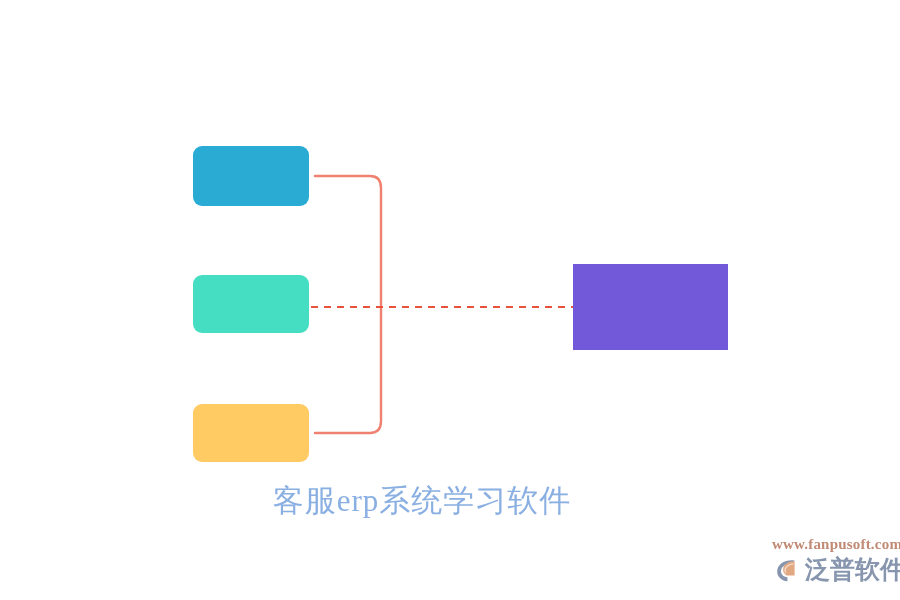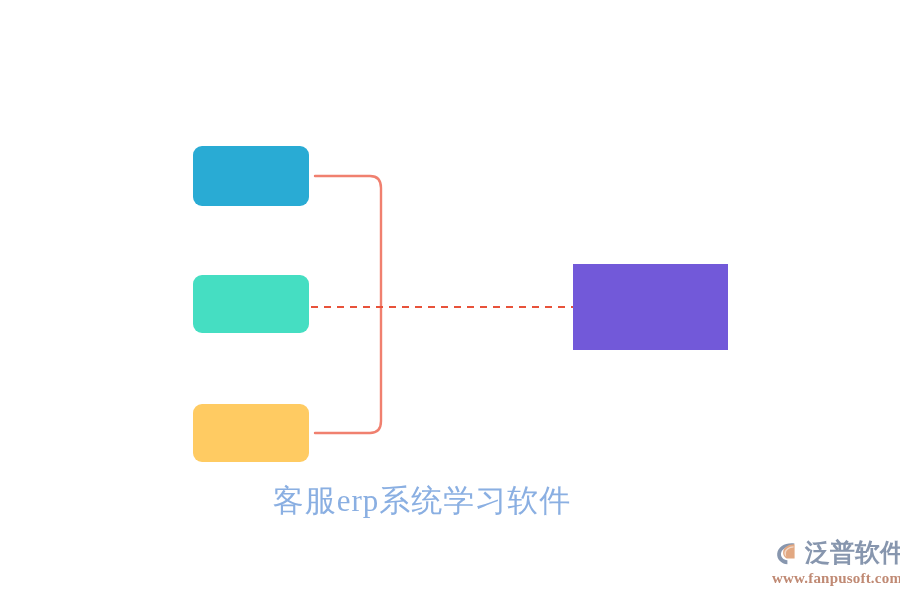--- a/index.html
+++ b/index.html
@@ -141,27 +141,27 @@
 
   <div class="node" id="node-green"></div>
 
   <div class="node" id="node-yellow"></div>
 
   <div class="node" id="node-purple"></div>
 
   <div id="caption">客服erp系统学习软件</div>
 
   <div id="watermark">
+    <div id="wm-url">www.fanpusoft.com</div>
     <div id="wm-row">
       <svg id="wm-mark" viewBox="0 0 30 30">
         <path d="M22.5 5.5 C 14 4.2 6.0 8.5 5.2 15.4 C 4.6 21.0 9.0 25.6 15.4 26.2
                  L 15.4 22.3 C 11.3 21.9 8.6 19.0 9.0 15.5 C 9.5 11.0 14.8 8.0 21.0 8.8 Z" fill="#8796ae"></path>
         <path d="M22.6 6.2 C 16.6 6.0 11.6 9.3 11.1 13.9 C 10.8 16.6 12.2 19.0 14.6 20.4
                  L 22.6 20.4 Z" fill="#e2a882"></path>
         <path d="M14.3 19.0 C 12.9 17.9 12.2 16.3 12.4 14.6 C 12.8 11.1 16.8 8.4 21.6 8.2
                  L 21.6 9.6 C 17.6 9.9 14.3 12.1 14.0 14.9 C 13.85 16.4 14.0 17.9 14.3 19.0 Z" fill="#ffffff" opacity="0.55"></path>
       </svg>
       <div id="wm-brand">泛普软件</div>
     </div>
-    <div id="wm-url">www.fanpusoft.com</div>
   </div>
 
 </div>
 
 </body></html>

